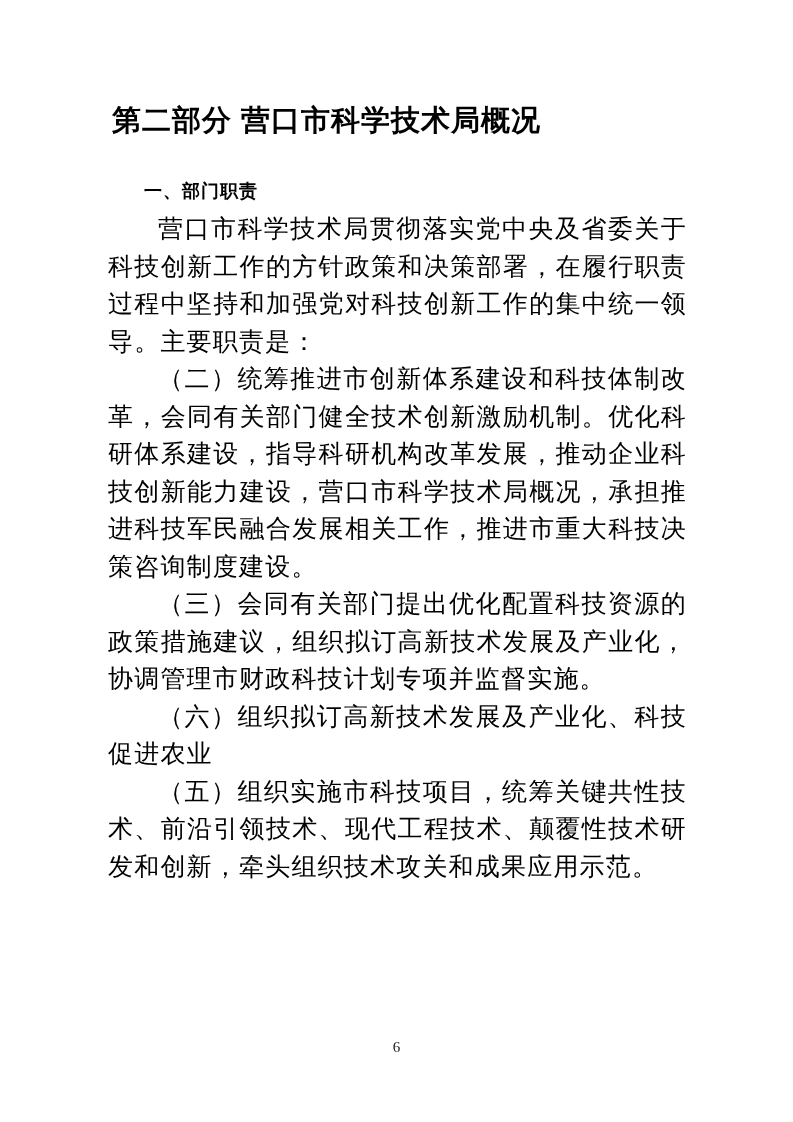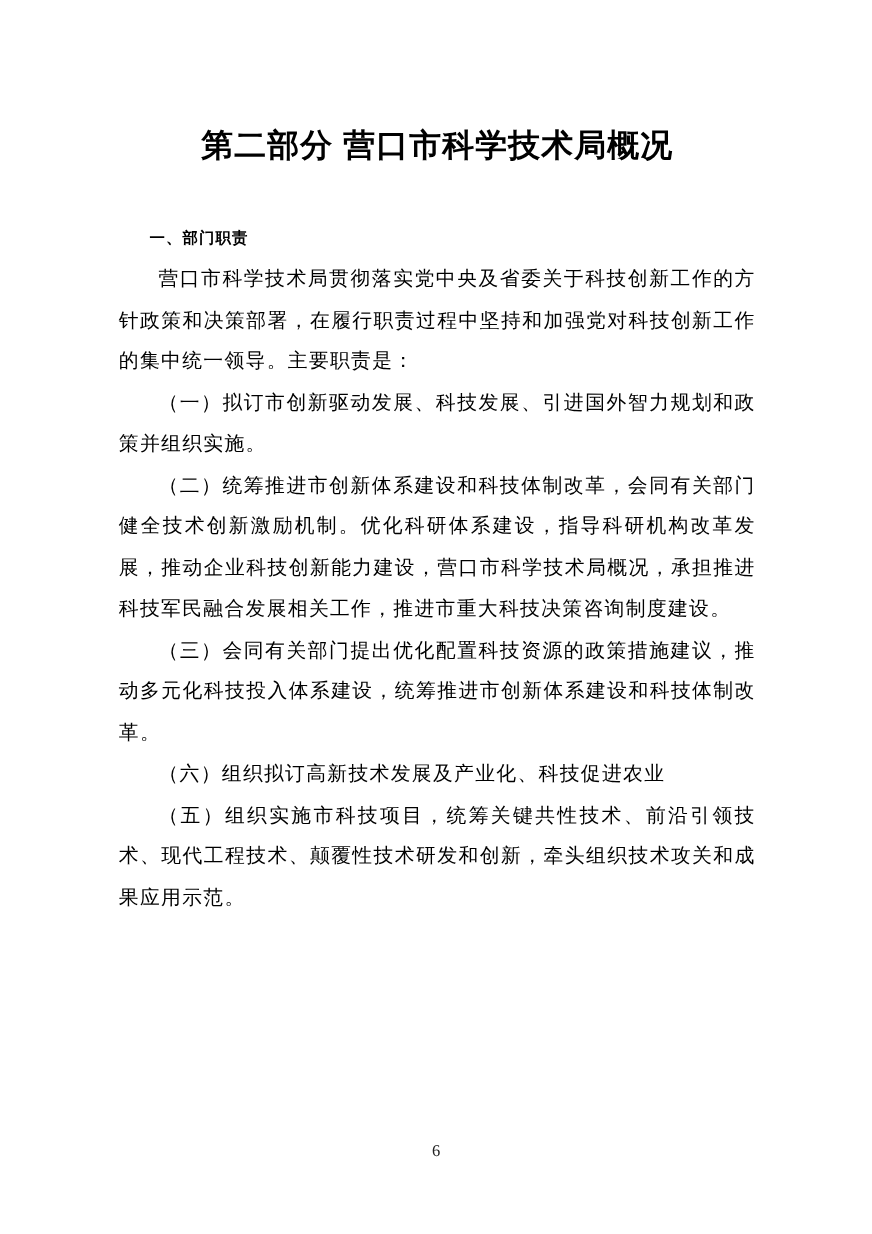--- a/index.html
+++ b/index.html
@@ -16,42 +16,42 @@
     font-family: "Liberation Serif", serif;
     color: #000000;
   }
   .content {
     position: absolute;
     left: 108px;
     top: 0;
     width: 579px;
   }
   .doc-title {
-    margin: 17px;
+    margin: 4px;
     padding-top: 94px;
     font-family: "Liberation Sans", sans-serif;
     font-size: 29px;
     line-height: 44px;
     font-weight: bold;
-    text-align: center;
+    text-align: left;
     letter-spacing: 1px;
     white-space: nowrap;
   }
   .section-heading {
-    margin: 42px 0 0 0;
+    margin: 30px 0 0 0;
     font-family: "Liberation Sans", sans-serif;
-    font-size: 14px;
+    font-size: 18px;
     line-height: 38px;
     font-weight: bold;
     text-indent: 2em;
     letter-spacing: 1px;
   }
   .body-para {
     margin: 0;
-    font-size: 18px;
+    font-size: 25px;
     line-height: 37.5px;
     text-indent: 2em;
     text-align: justify;
     text-justify: inter-character;
     letter-spacing: 1.2px;
   }
   .page-number {
     position: absolute;
     top: 1038px;
     left: 0;
@@ -63,20 +63,19 @@
   }
 </style>
 </head>
 <body>
 
 <div class="page">
   <div class="content">
     <h1 class="doc-title">第二部分 营口市科学技术局概况</h1>
     <h2 class="section-heading">一、部门职责</h2>
     <p class="body-para">营口市科学技术局贯彻落实党中央及省委关于科技创新工作的方针政策和决策部署，在履行职责过程中坚持和加强党对科技创新工作的集中统一领导。主要职责是：</p>
-    <p class="body-para">（一）拟订市创新驱动发展、科技发展、引进国外智力规划和政策并组织实施。</p>
     <p class="body-para">（二）统筹推进市创新体系建设和科技体制改革，会同有关部门健全技术创新激励机制。优化科研体系建设，指导科研机构改革发展，推动企业科技创新能力建设，营口市科学技术局概况，承担推进科技军民融合发展相关工作，推进市重大科技决策咨询制度建设。</p>
-    <p class="body-para">（三）会同有关部门提出优化配置科技资源的政策措施建议，推动多元化科技投入体系建设，统筹推进市创新体系建设和科技体制改革。</p>
+    <p class="body-para">（三）会同有关部门提出优化配置科技资源的政策措施建议，组织拟订高新技术发展及产业化，协调管理市财政科技计划专项并监督实施。</p>
     <p class="body-para">（六）组织拟订高新技术发展及产业化、科技促进农业</p>
     <p class="body-para">（五）组织实施市科技项目，统筹关键共性技术、前沿引领技术、现代工程技术、颠覆性技术研发和创新，牵头组织技术攻关和成果应用示范。</p>
   </div>
   <div class="page-number">6</div>
 </div>
 
 </body></html>

